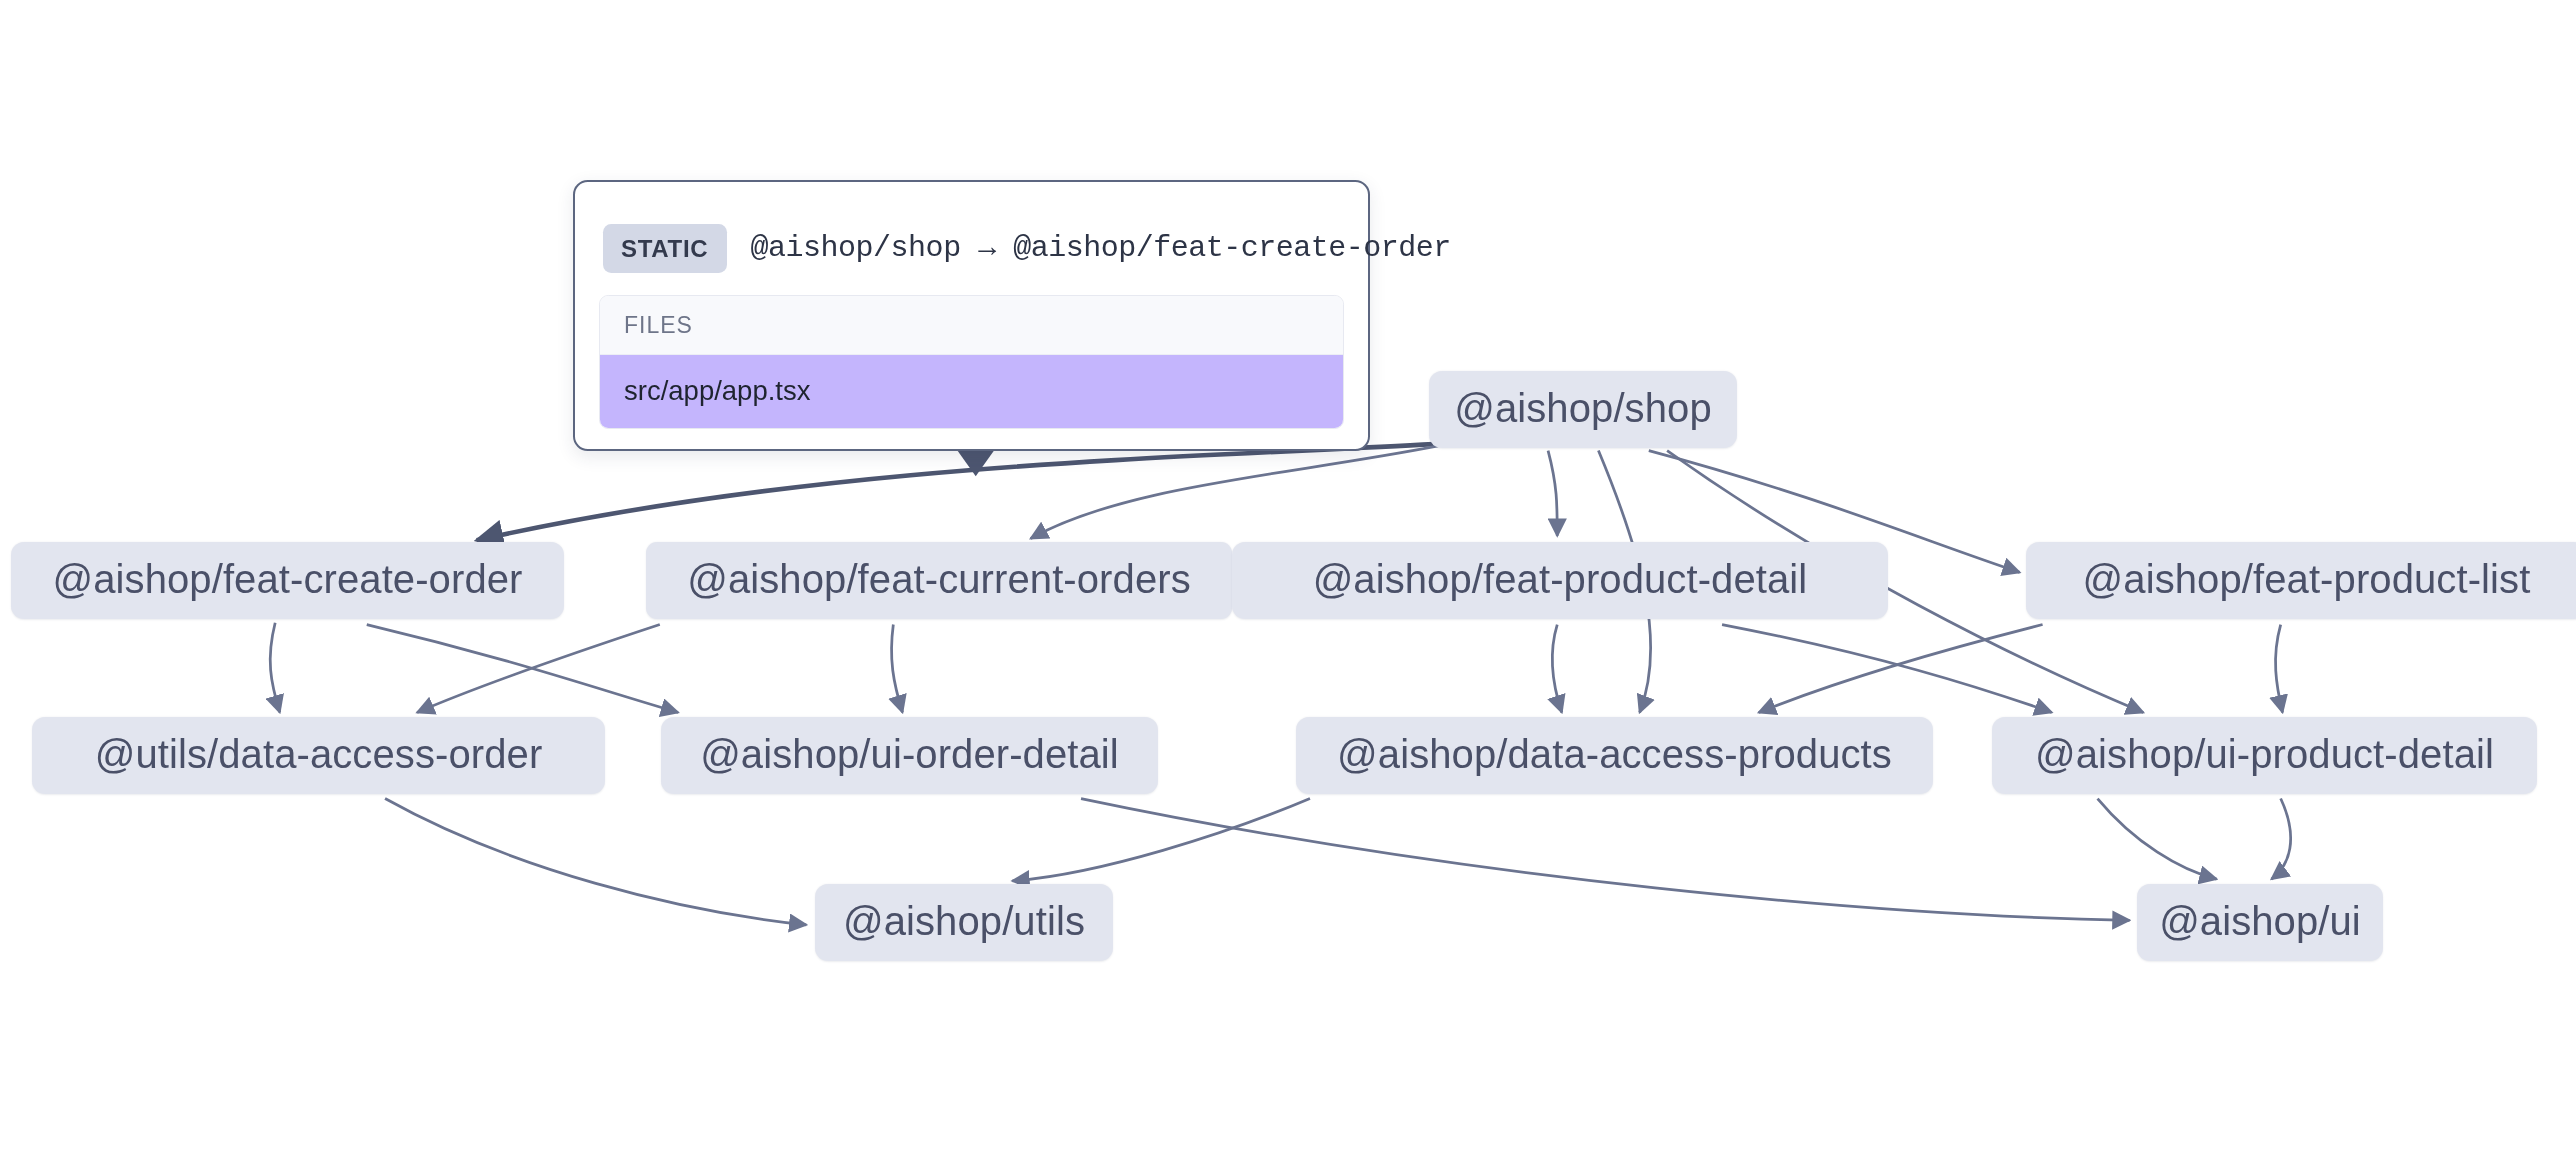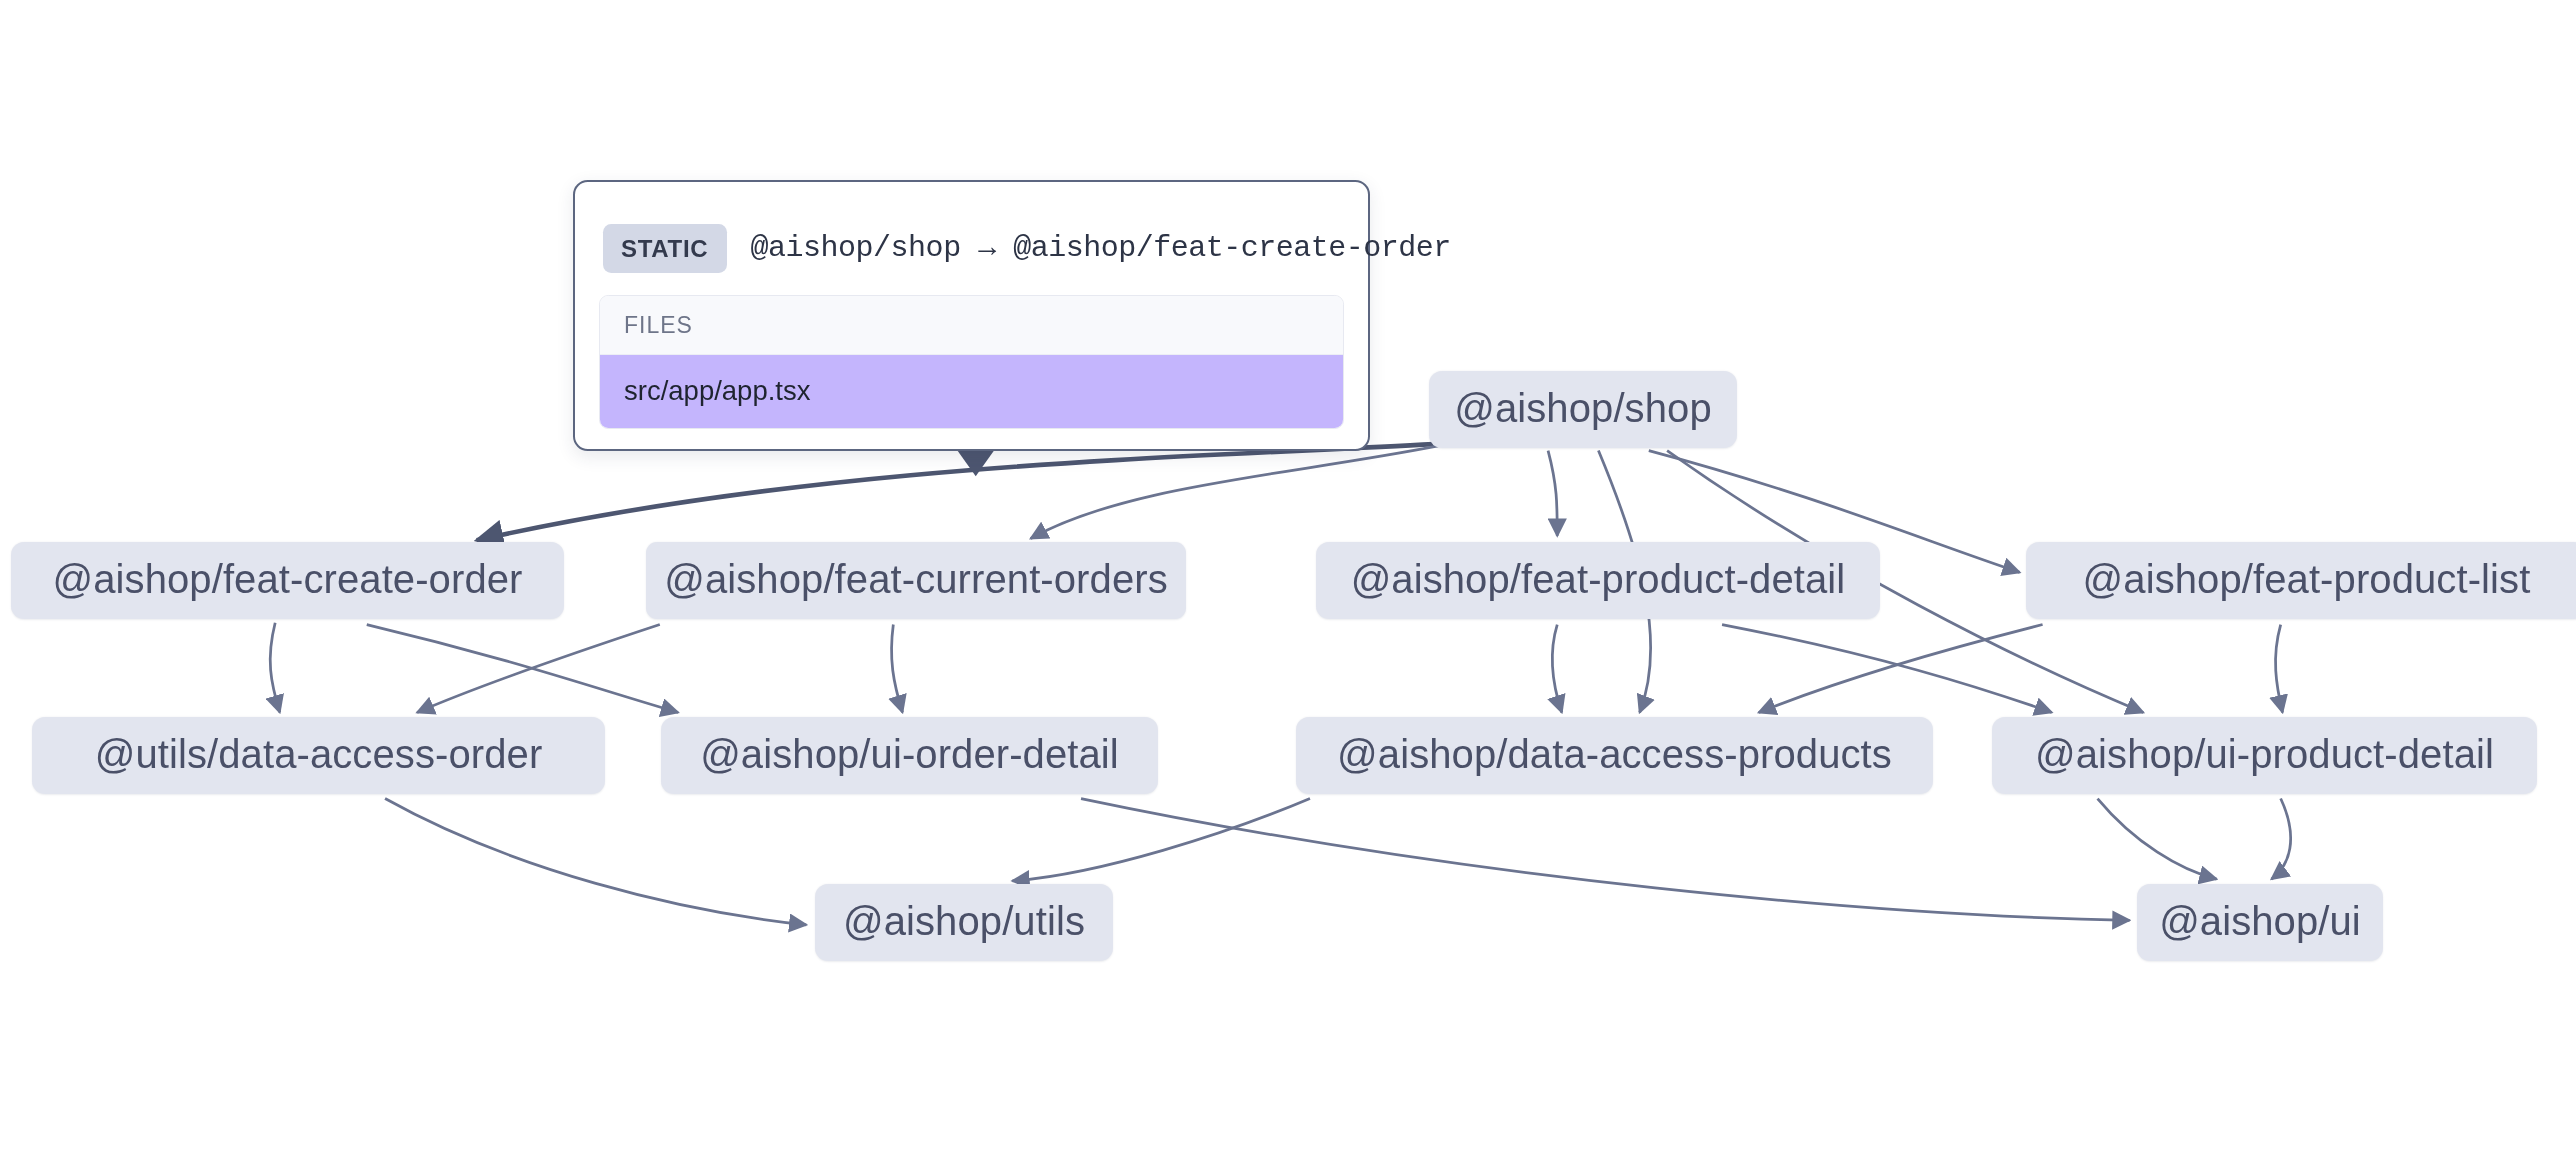--- a/index.html
+++ b/index.html
@@ -164,24 +164,24 @@
 
     <path d="M 2490 872 C 2510 915, 2500 945, 2480 960" fill="none" stroke="#6b7490" stroke-width="3" marker-end="url(#arrow)"></path>
   </svg>
 
   <div class="node" id="node-shop" style="left: 1429px; top: 371px; width: 308px; height: 77px;">
     <span class="node-label">@aishop/shop</span>
   </div>
   <div class="node" id="node-feat-create-order" style="left: 11px; top: 542px; width: 553px; height: 77px;">
     <span class="node-label">@aishop/feat-create-order</span>
   </div>
-  <div class="node" id="node-feat-current-orders" style="left: 646px; top: 542px; width: 540px; height: 77px; border-radius: 11px;">
+  <div class="node" id="node-feat-current-orders" style="left: 646px; top: 542px; width: 586px; height: 77px; border-radius: 11px;">
     <span class="node-label">@aishop/feat-current-orders</span>
   </div>
-  <div class="node" id="node-feat-product-detail" style="left: 1316px; top: 542px; width: 564px; height: 77px;">
+  <div class="node" id="node-feat-product-detail" style="left: 1232px; top: 542px; width: 656px; height: 77px;">
     <span class="node-label">@aishop/feat-product-detail</span>
   </div>
   <div class="node" id="node-feat-product-list" style="left: 2026px; top: 542px; width: 561px; height: 77px;">
     <span class="node-label">@aishop/feat-product-list</span>
   </div>
   <div class="node" id="node-data-access-order" style="left: 32px; top: 717px; width: 573px; height: 77px;">
     <span class="node-label">@utils/data-access-order</span>
   </div>
   <div class="node" id="node-ui-order-detail" style="left: 661px; top: 717px; width: 497px; height: 77px;">
     <span class="node-label">@aishop/ui-order-detail</span>

